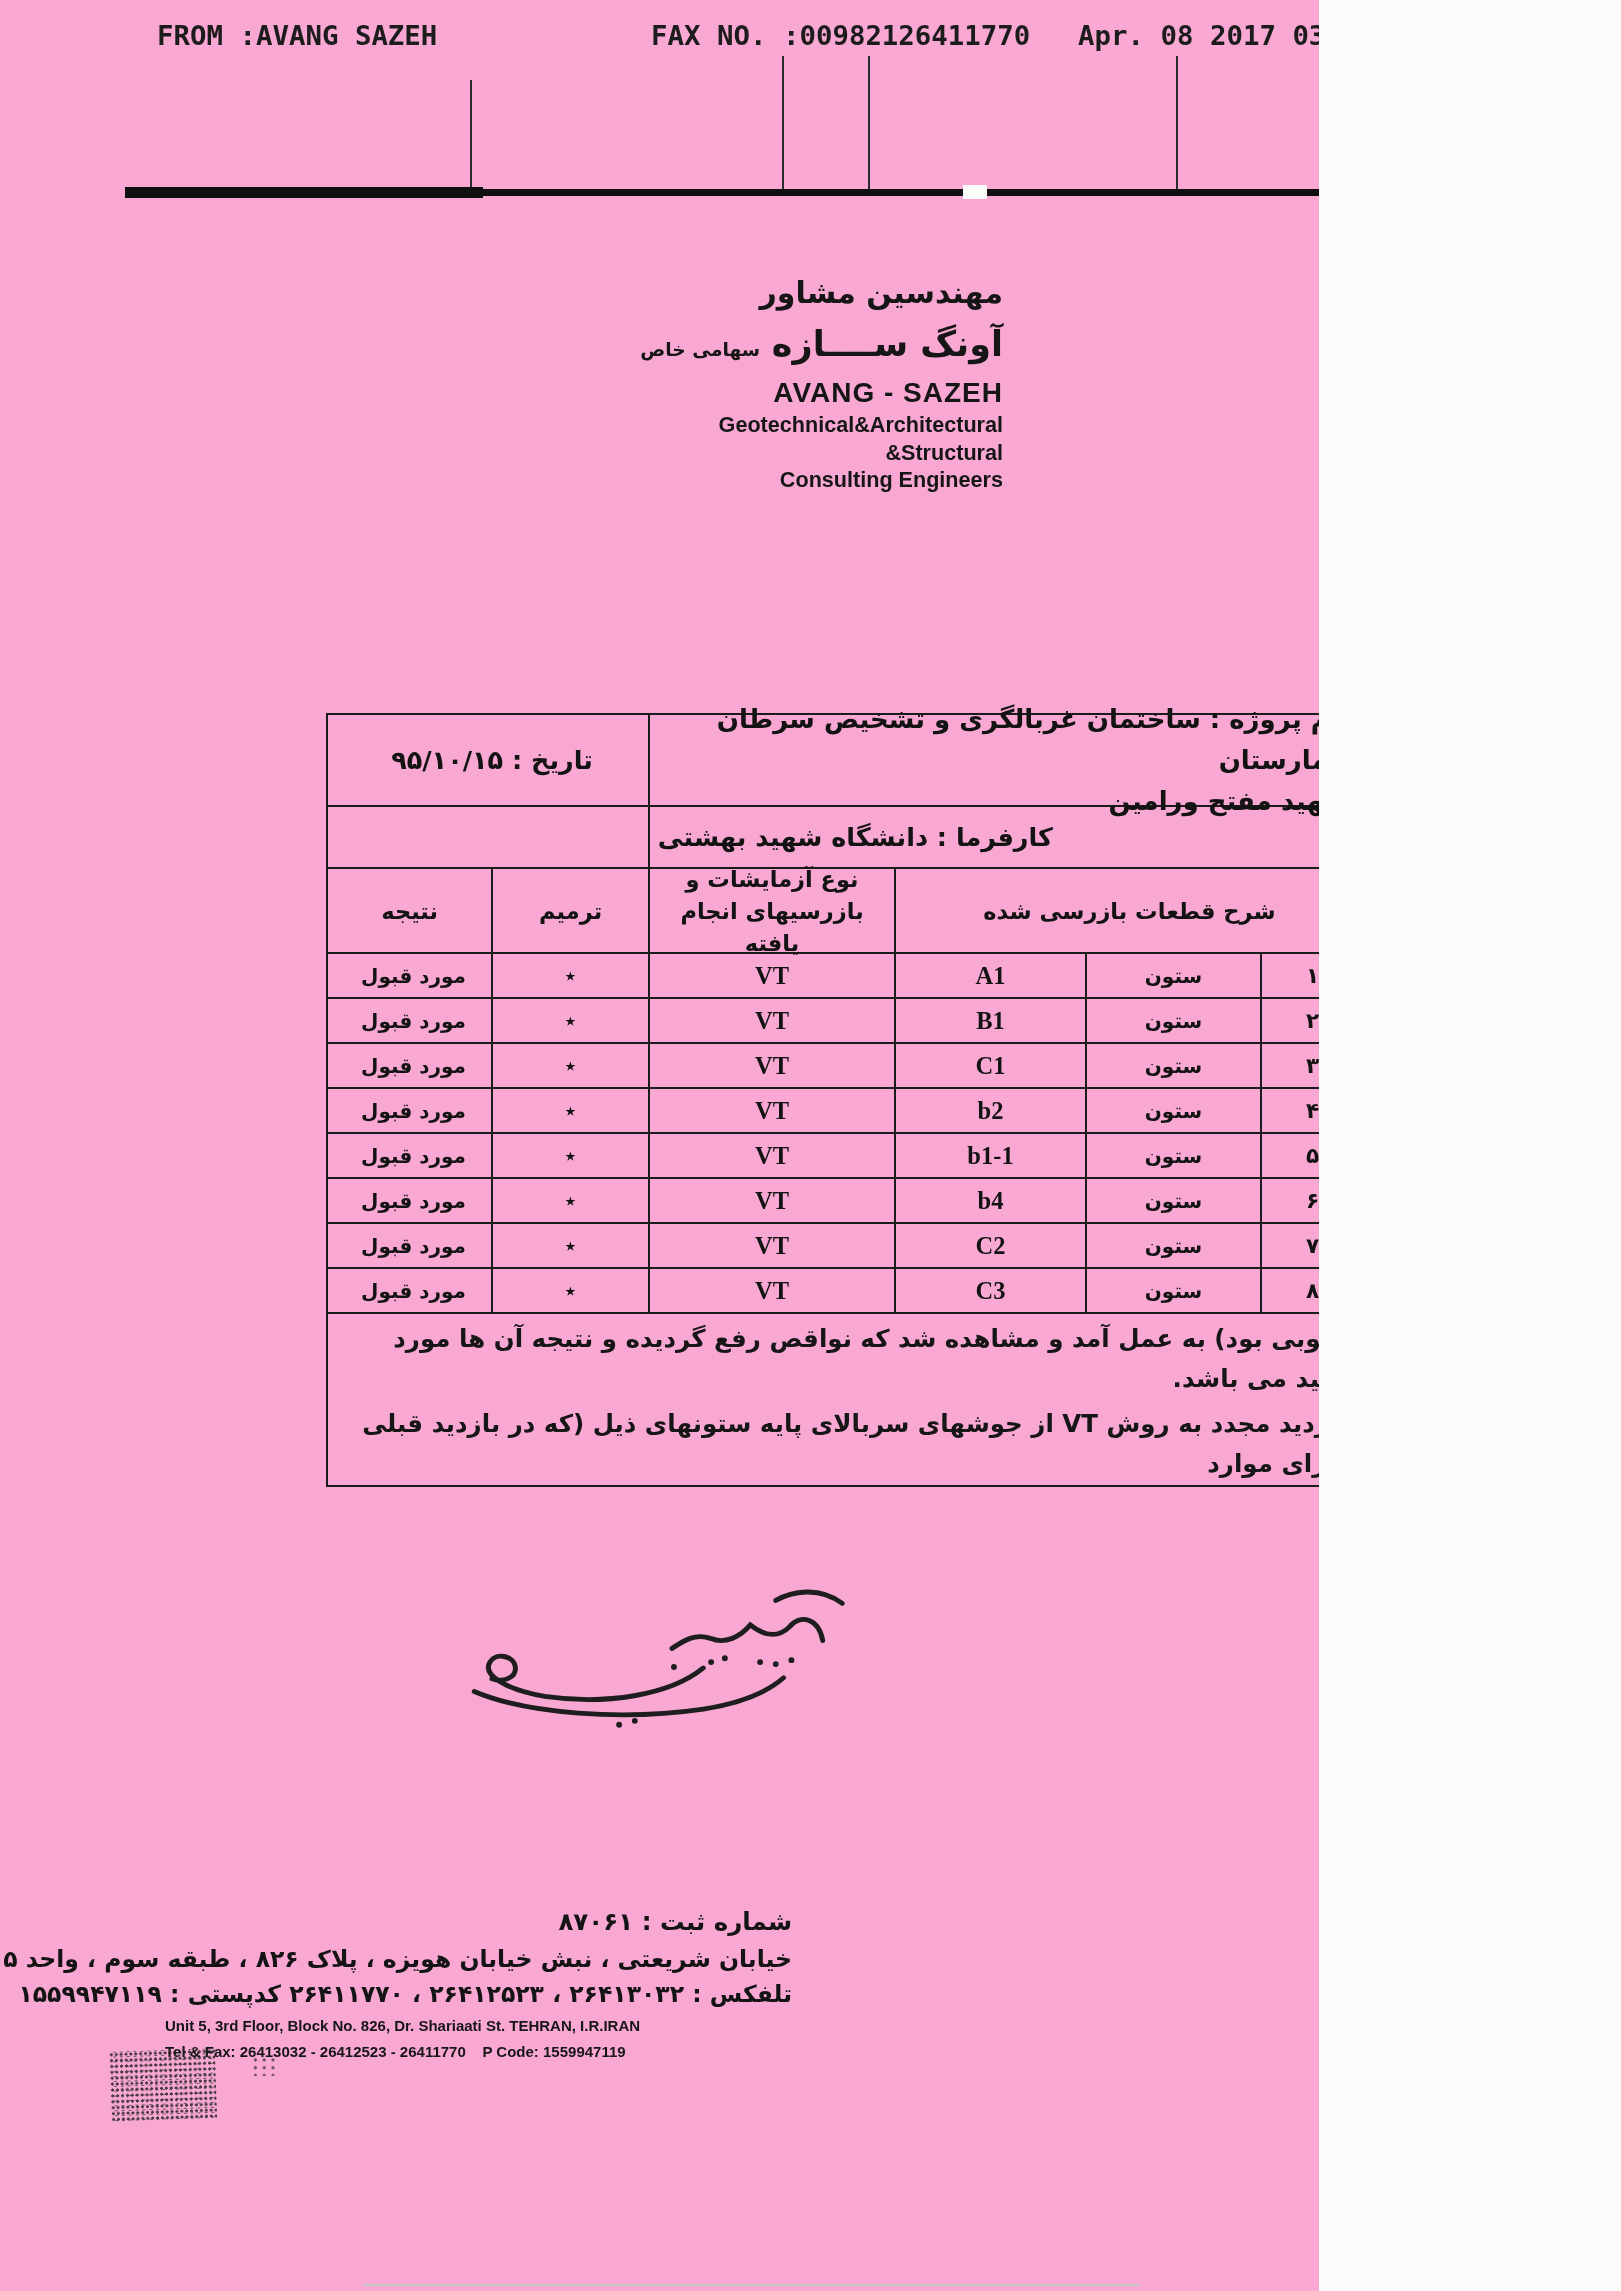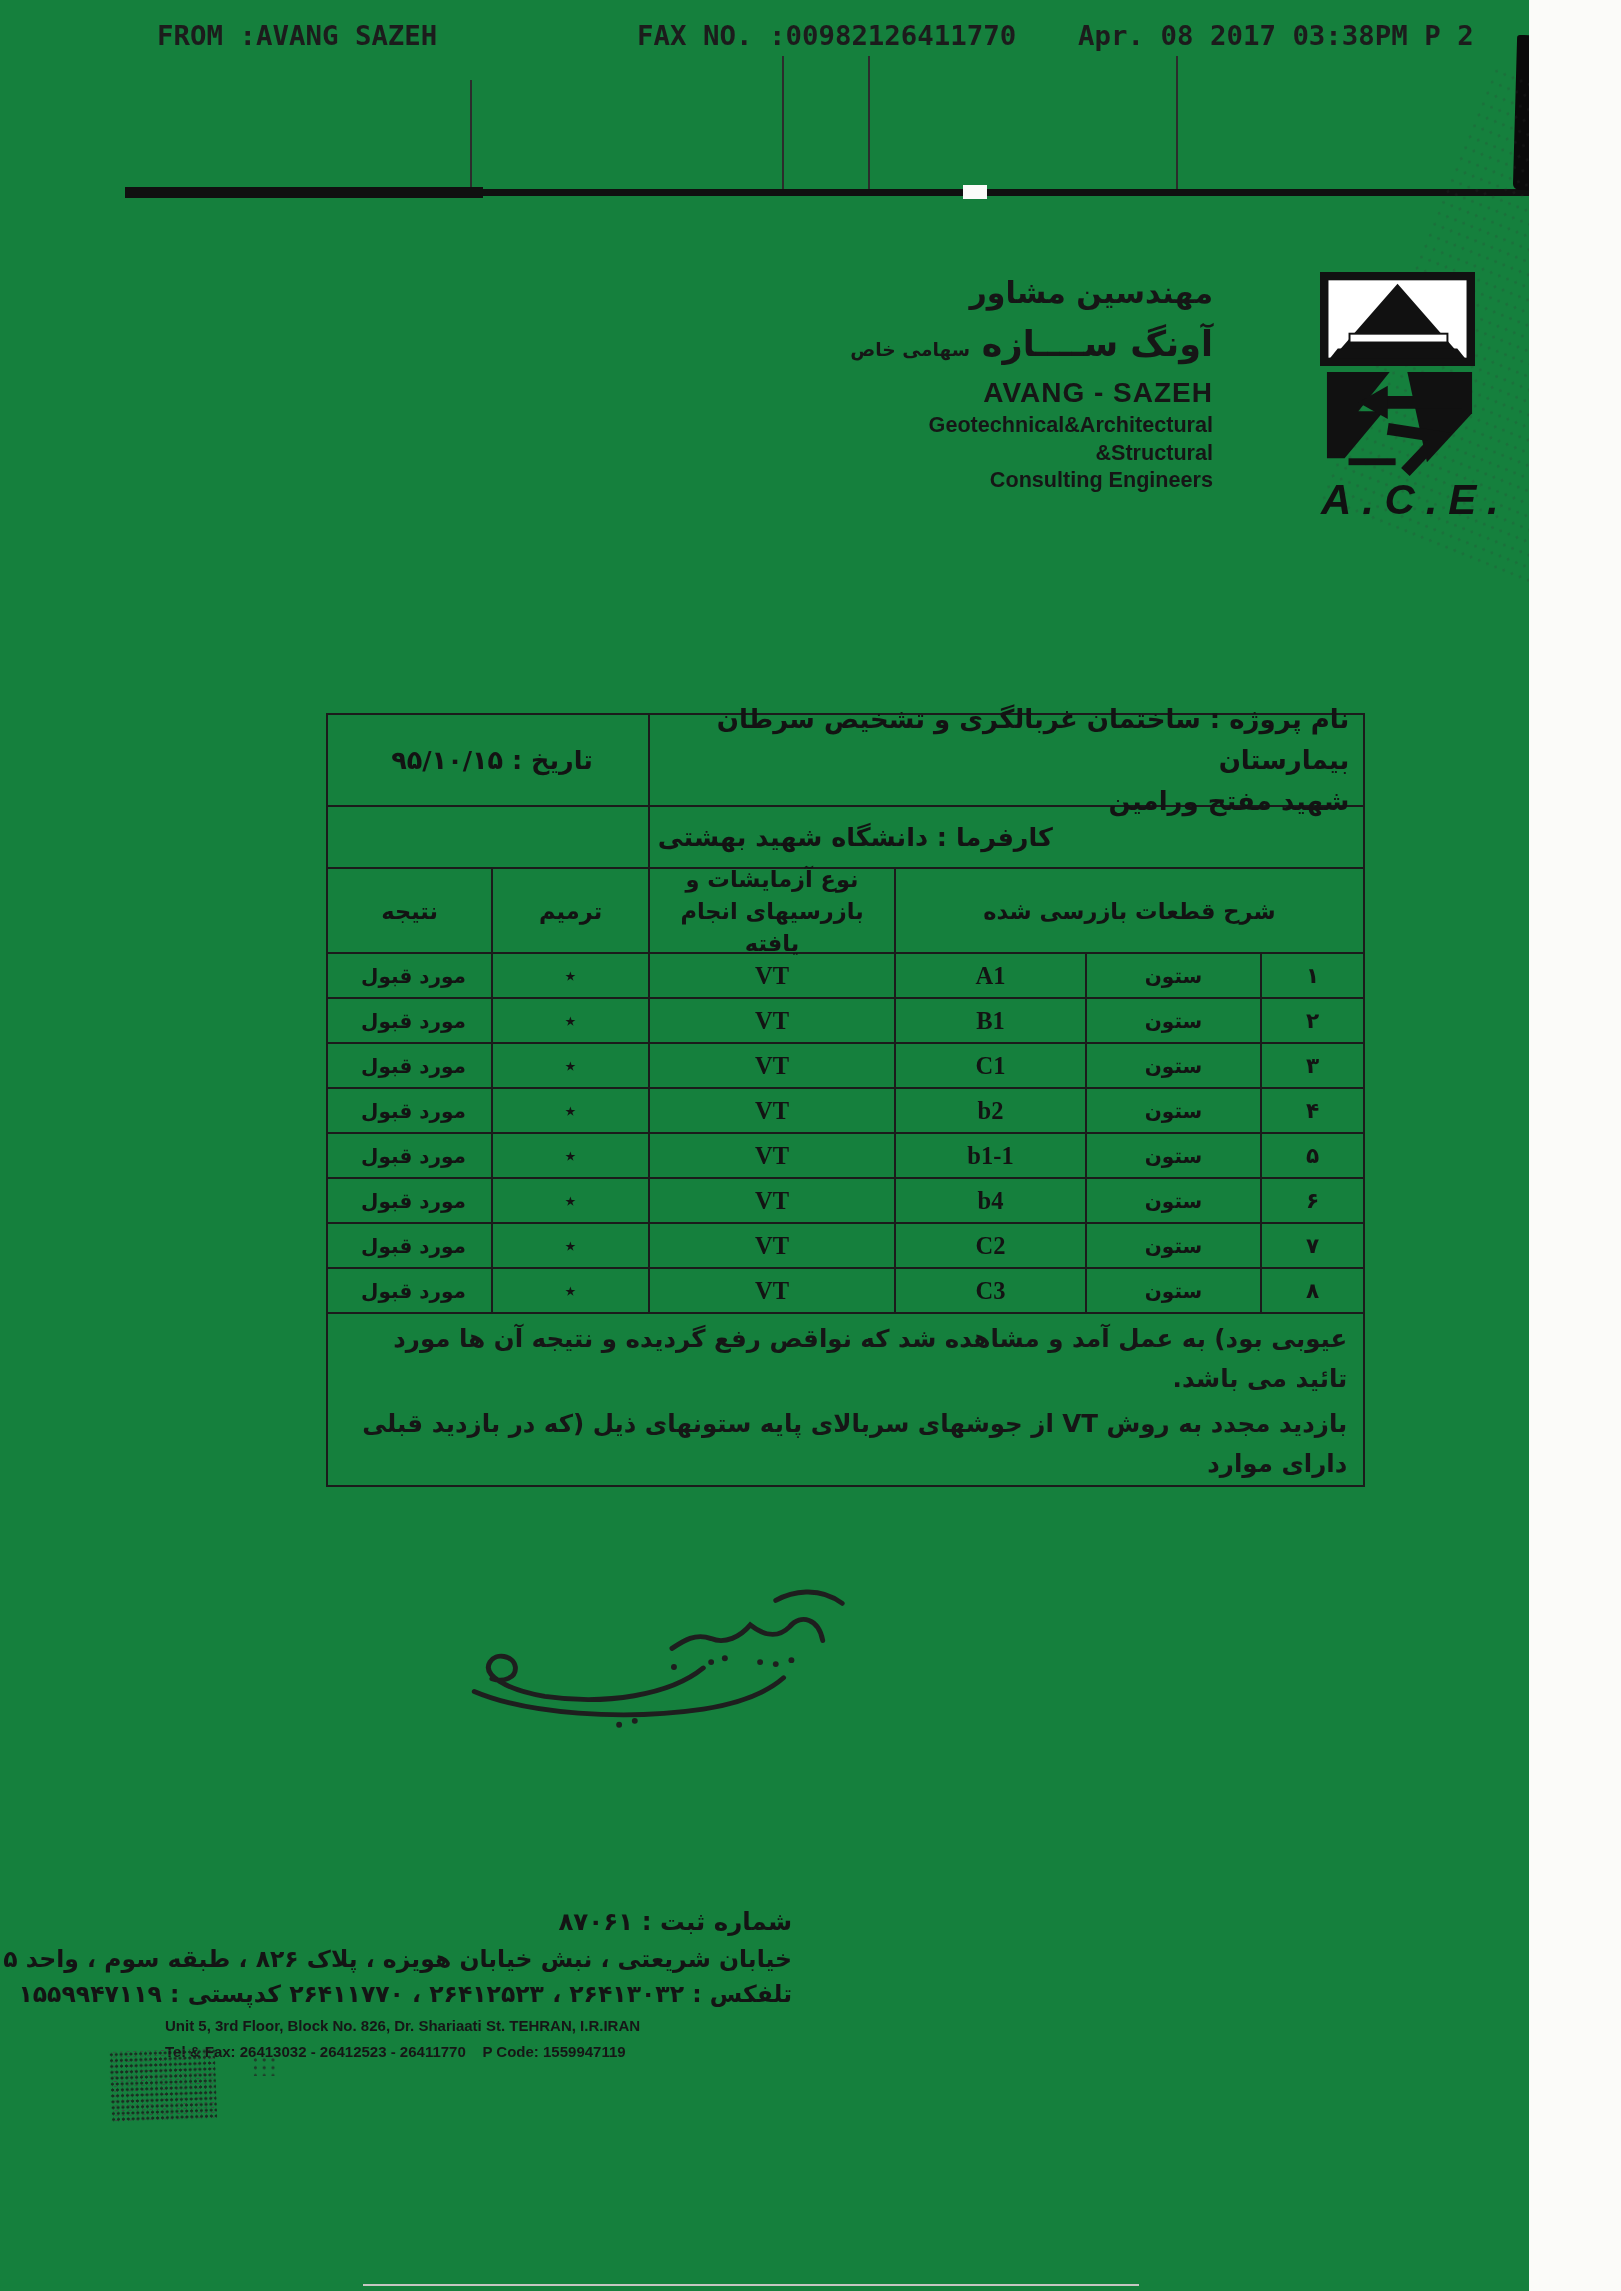--- a/index.html
+++ b/index.html
@@ -1,23 +1,23 @@
 <!DOCTYPE html>
 <html lang="fa"><head>
 <meta charset="utf-8">
 <style>
   * { margin:0; padding:0; box-sizing:border-box; }
   body { background:#fbfbf9; font-family:"DejaVu Sans", sans-serif; }
-  .page { position:relative; width:1529px; height:2292px; background:#15803d; overflow:hidden; color:#161616; }
+  .page { position:relative; width:1319px; height:2292px; background:#f9a8d4; overflow:hidden; color:#161616; }
 
   
   .fax-txt { position:absolute; font-family:"DejaVu Sans Mono", monospace; font-weight:bold;
              font-size:27.4px; color:#1c1c1c; white-space:pre; letter-spacing:0px; }
   #fax-from { left:157px; top:19.6px; }
-  #fax-no   { left:637px; top:19.6px; }
+  #fax-no   { left:651px; top:19.6px; }
   #fax-date { left:1078px; top:19.6px; }
 
   
   .vline { position:absolute; width:2px; background:#2c2c2c; }
   .hrule  { position:absolute; left:125px; top:189px; width:1492px; height:6.9px; background:#101010; }
   .hrule-thick { position:absolute; left:125px; top:187px; width:358px; height:10.8px; background:#101010; }
   .hrule-gap { position:absolute; left:963px; top:185px; width:23.5px; height:13.7px; background:#fbfbf9; }
   .edge-bar { position:absolute; left:1515px; top:35px; width:16.7px; height:155px; background:#0a0a0a;
               transform:rotate(1.6deg); border-radius:2.9px 4.9px 2px 5.9px; }
   .speckle-tr { position:absolute; left:1396px; top:102px; width:294px; height:470px; opacity:.20;

